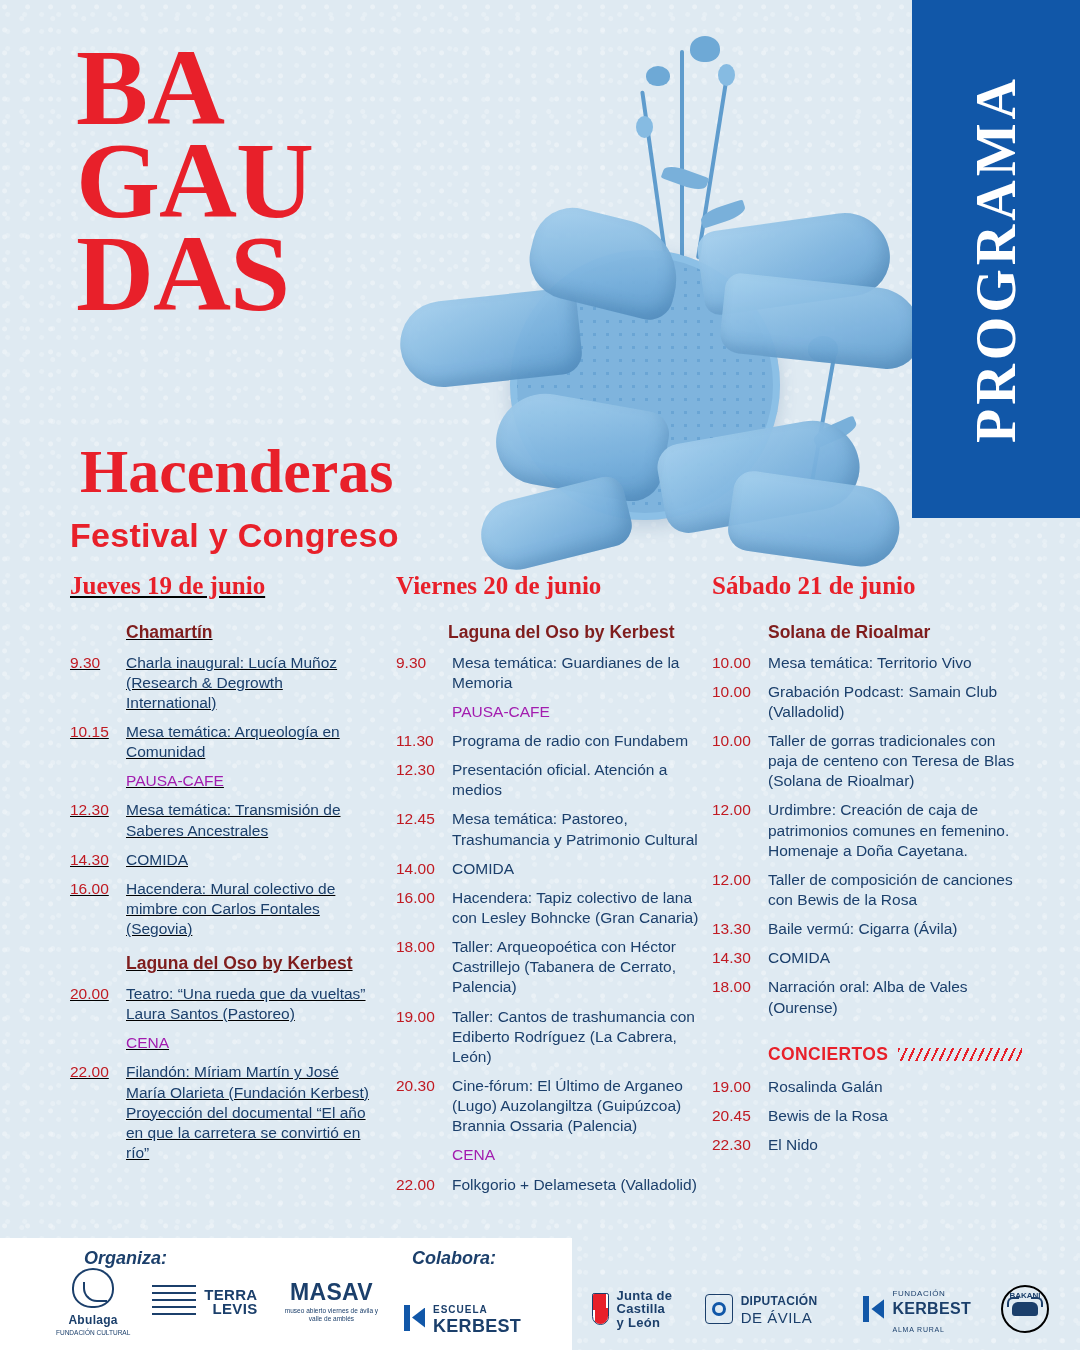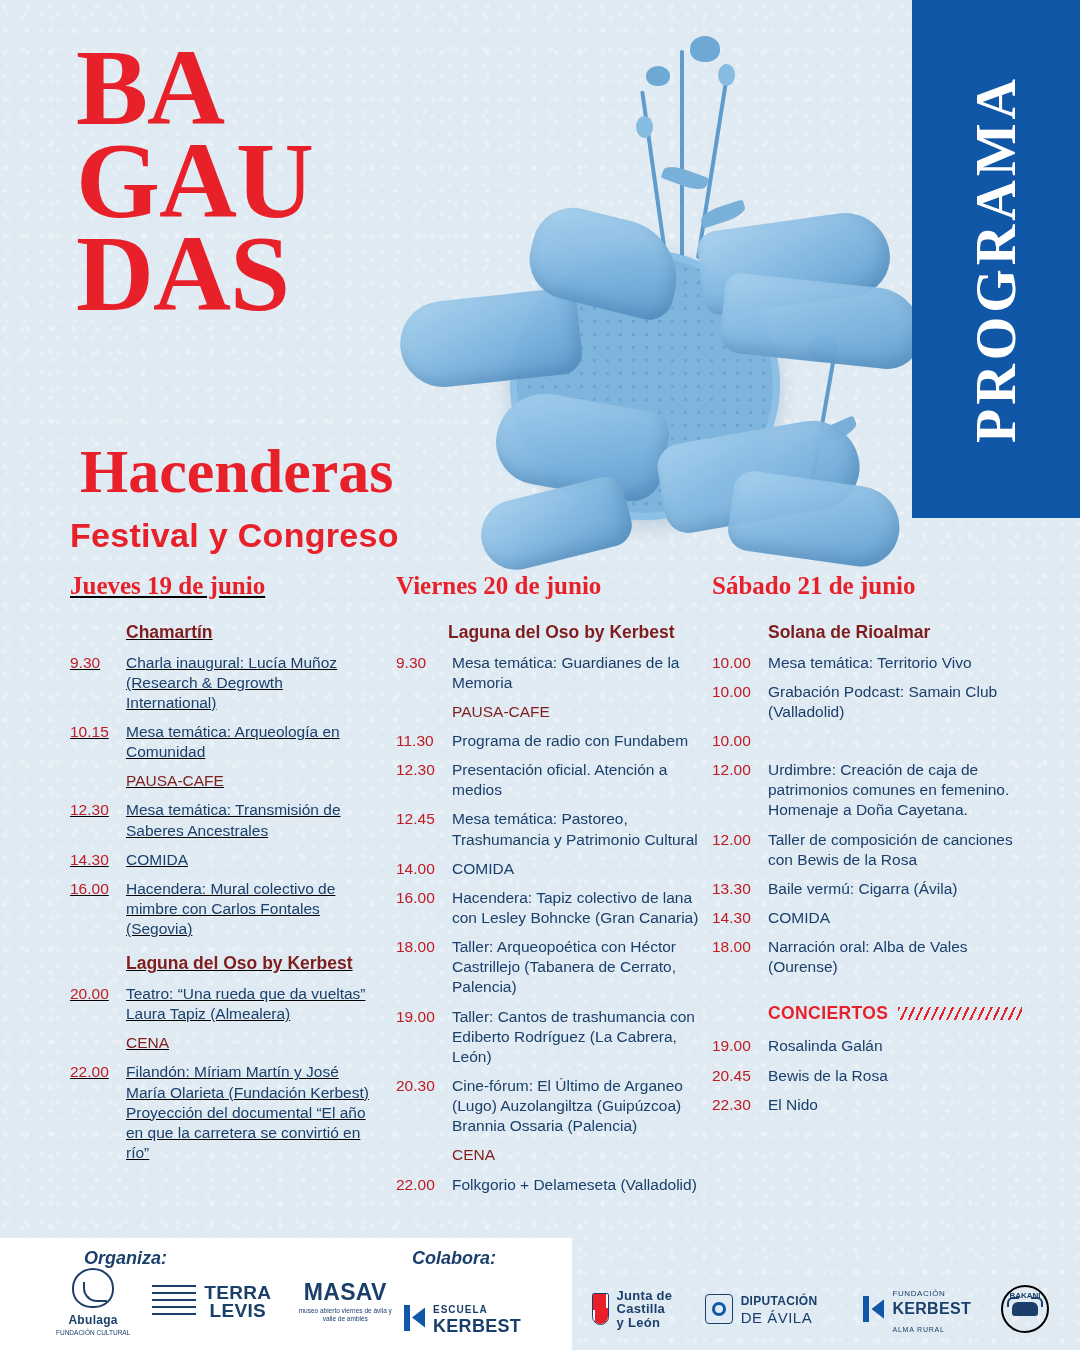--- a/index.html
+++ b/index.html
@@ -141,21 +141,21 @@
     flex: 0 0 56px;
     line-height: 1.3;
   }
   .row .desc {
     color: #1b3f6b;
     font-size: 15.5px;
     line-height: 1.3;
     flex: 1;
   }
   .row.plain .time { visibility: hidden; }
-  .row.plain .desc { color: #7f1d1d; }
+  .row.plain .desc { color: #a21caf; }
   .meal .desc { color: #1b3f6b; }
 
   .conciertos-head {
     display: flex; align-items: center; gap: 10px;
     margin: 26px 0 12px 56px;
   }
   .conciertos-head .label {
     color: #e8202a; font-weight: 700; font-size: 17.5px; letter-spacing: .4px;
   }
   .hatch {
@@ -193,21 +193,21 @@
   .logo-abulaga .glyph:after {
     content:""; position:absolute; left:9px; top:12px; width:22px; height:18px;
     border-left: 2.2px solid #1b3f6b; border-bottom: 2.2px solid #1b3f6b; border-radius: 0 0 0 14px;
   }
   .logo-abulaga .nm { font-size: 12px; margin-top: 6px; }
 
   .logo-terra { flex-direction: row; gap: 8px; align-items: center; }
   .wave { width: 44px; height: 34px;
     background-image: repeating-linear-gradient(to bottom, #1b3f6b 0 2px, transparent 2px 7px);
   }
-  .logo-terra .nm { font-size: 19px; text-align: center; line-height: .95; }
+  .logo-terra .nm { font-size: 15px; text-align: right; line-height: .95; }
 
   .logo-masav .nm { font-size: 23px; }
   .logo-masav .sb { width: 104px; }
 
   .logo-escuela { flex-direction: row; gap: 7px; align-items: center; }
   .kb-mark { width: 22px; height: 26px; position: relative; }
   .kb-mark:before { content:""; position:absolute; left:0; top:0; width:6px; height:26px; background:#1157a8; }
   .kb-mark:after { content:""; position:absolute; left:8px; top:3px; width:13px; height:20px; background:#1157a8;
     clip-path: polygon(0 50%, 100% 0, 100% 100%); }
   .logo-escuela .nm { font-size: 18px; text-align: left; line-height: 1; }
@@ -318,21 +318,21 @@
       <div class="desc">COMIDA</div>
     </div>
     <div class="row">
       <div class="time">16.00</div>
       <div class="desc">Hacendera: Mural colectivo de mimbre con Carlos Fontales (Segovia)</div>
     </div>
 
     <div class="venue">Laguna del Oso by Kerbest</div>
     <div class="row">
       <div class="time">20.00</div>
-      <div class="desc">Teatro: “Una rueda que da vueltas” Laura Tapiz (Almealera)</div>
+      <div class="desc">Teatro: “Una rueda que da vueltas” Laura Santos (Pastoreo)</div>
     </div>
     <div class="row plain">
       <div class="time"></div>
       <div class="desc">CENA</div>
     </div>
     <div class="row">
       <div class="time">22.00</div>
       <div class="desc">Filandón: Míriam Martín y José María Olarieta (Fundación Kerbest) Proyección del documental “El año en que la carretera se convirtió en río”</div>
     </div>
   </div>
@@ -400,20 +400,21 @@
     <div class="row">
       <div class="time">10.00</div>
       <div class="desc">Mesa temática: Territorio Vivo</div>
     </div>
     <div class="row">
       <div class="time">10.00</div>
       <div class="desc">Grabación Podcast: Samain Club (Valladolid)</div>
     </div>
     <div class="row">
       <div class="time">10.00</div>
+      <div class="desc">Taller de gorras tradicionales con paja de centeno con Teresa de Blas (Solana de Rioalmar)</div>
     </div>
     <div class="row">
       <div class="time">12.00</div>
       <div class="desc">Urdimbre: Creación de caja de patrimonios comunes en femenino. Homenaje a Doña Cayetana.</div>
     </div>
     <div class="row">
       <div class="time">12.00</div>
       <div class="desc">Taller de composición de canciones con Bewis de la Rosa</div>
     </div>
     <div class="row">

